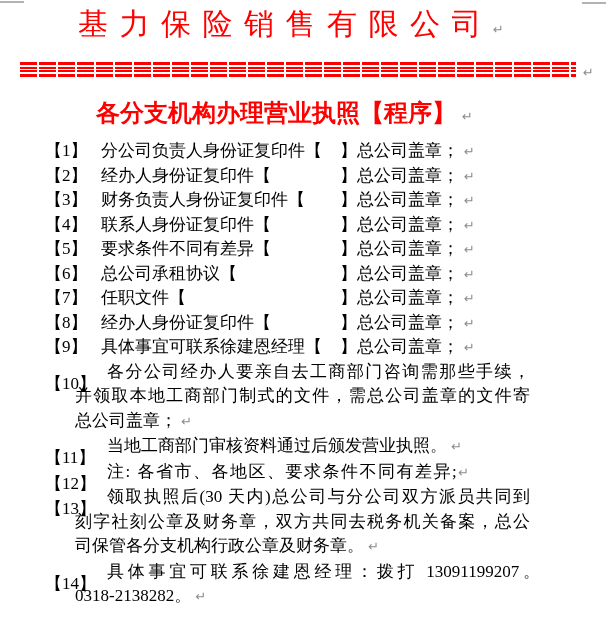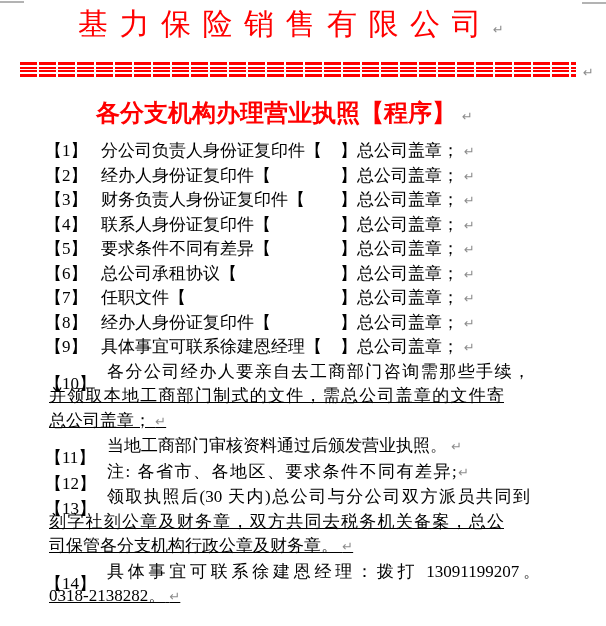--- a/index.html
+++ b/index.html
@@ -30,21 +30,21 @@
   .item-row{position:relative;display:flex;margin-left:45px;width:414px;
             align-items:baseline;white-space:nowrap;}
   .item-row .num{width:56px;flex-shrink:0;}
   .item-row .spacer{flex:1 1 auto;min-width:6px;}
   .item-row .pmark{position:absolute;right:-16px;top:1px;}
 
   .para{position:relative;}
   .para-first{position:relative;margin-left:107px;width:423px;}
   .para-first.wide{width:433px;}
   .num-abs{position:absolute;left:-62px;top:12px;white-space:nowrap;}
-  .para-line{margin-left:49px;width:455px;text-decoration:underline;}
+  .para-line{margin-left:75px;width:455px;}
   .j{text-align:justify;text-align-last:justify;}
   .ls{letter-spacing:1.5px;}
 </style>
 </head>
 <body>
 
 <div class="page">
   <div class="crop l"></div>
   <div class="crop r"></div>
 

